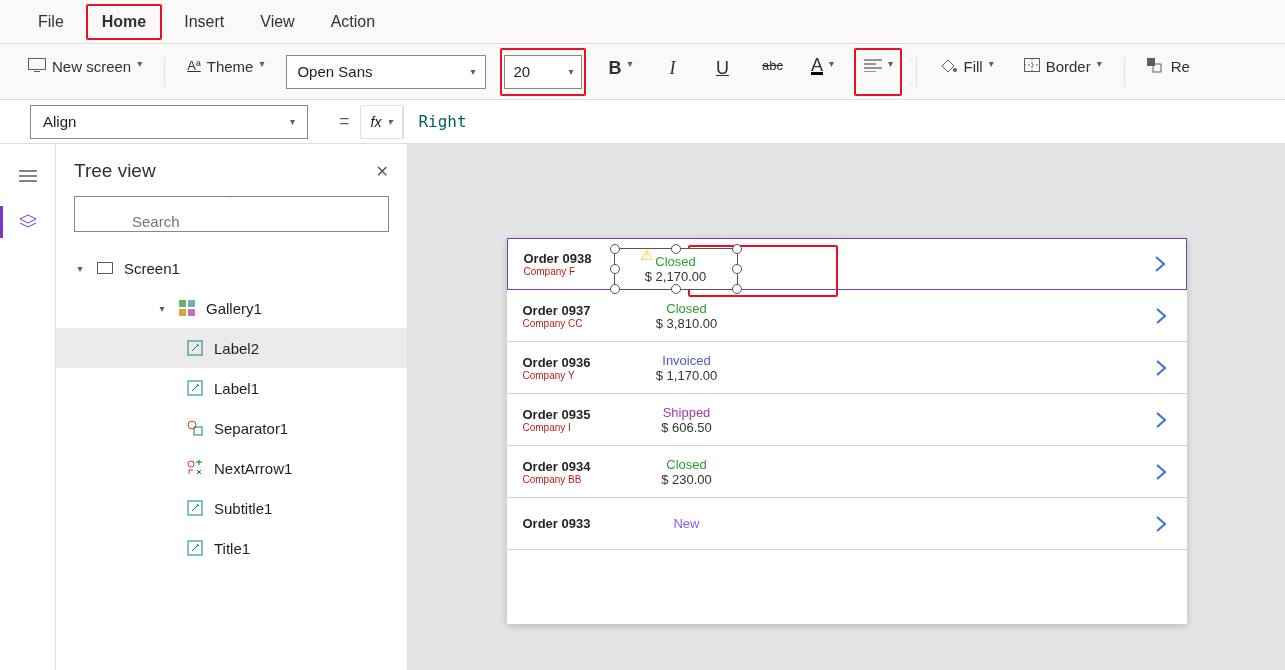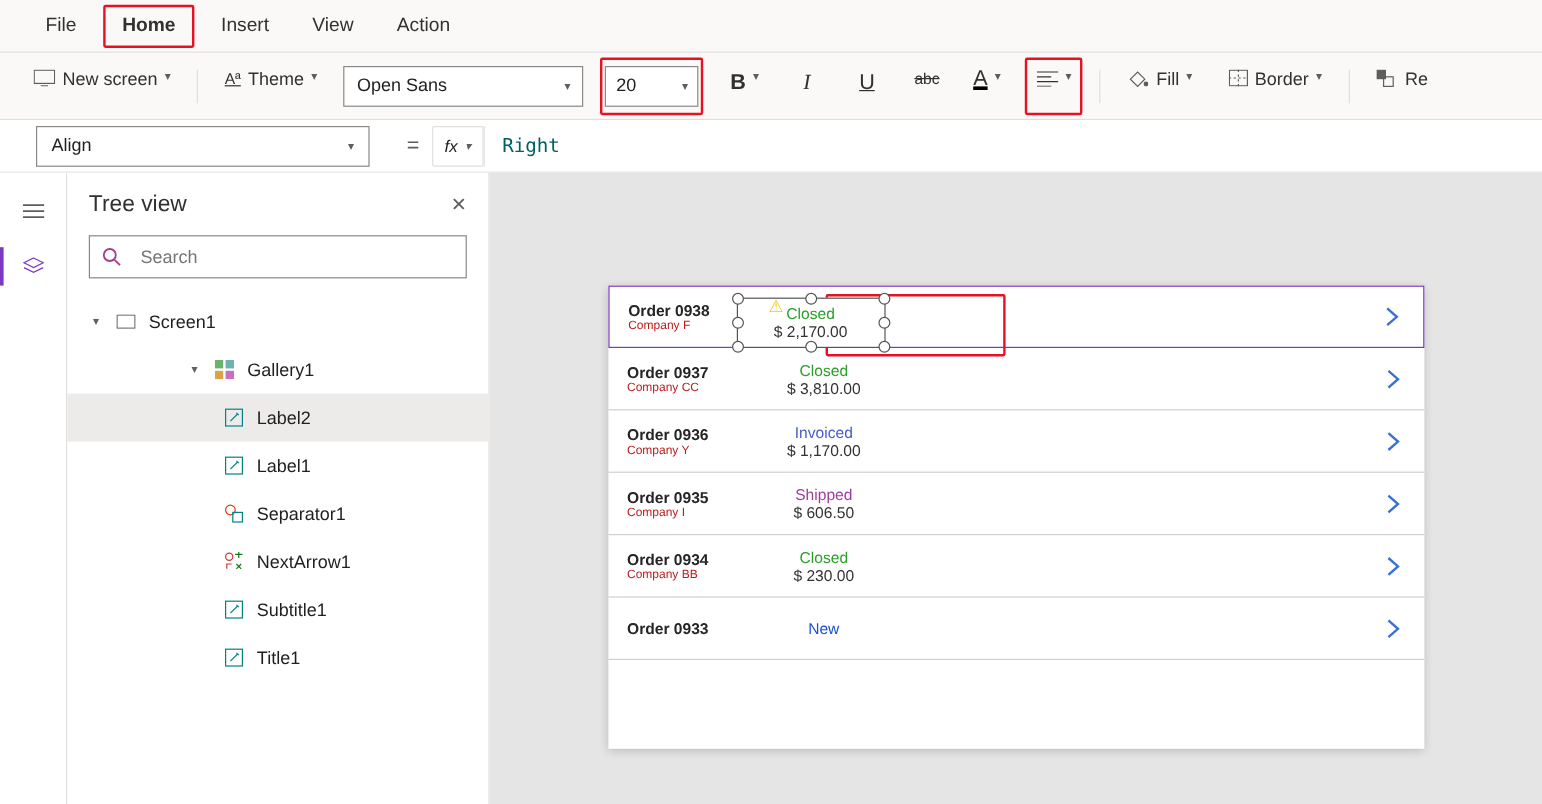--- a/index.html
+++ b/index.html
@@ -28,21 +28,21 @@
   
   .workspace { display:flex; height:calc(670px - 44px - 56px - 44px); background:#faf9f8;}
   .left-rail { width:56px; background:#fff; border-right:1px solid #e1dfdd; display:flex; flex-direction:column; align-items:center; padding-top:18px; gap:18px;}
   .rail-btn { width:28px; height:28px; display:flex; align-items:center; justify-content:center; color:#605e5c;}
   .rail-btn.active { color:#7b38c3; position:relative;}
   .rail-btn.active::before { content:""; position:absolute; left:-14px; top:-2px; bottom:-2px; width:3px; background:#7b38c3; }
   
   .tree-panel { width:352px; background:#fff; border-right:1px solid #e1dfdd; display:flex; flex-direction:column;}
   .tree-hdr { display:flex; align-items:center; justify-content:space-between; padding:16px 18px 10px 18px;}
   .tree-hdr h2 { margin:0; font-size:19px; font-weight:400; color:#323130;}
-  .search-box { margin:4px 18px 10px 18px; height:36px; border:1px solid #8a8886; display:flex; align-items:center; padding:0 10px; gap:14px;}
+  .search-box { margin:4px 18px 10px 18px; height:36px; border:1px solid #8a8886; display:flex; align-items:center; padding:0 10px; gap:14px;flex-direction:column;}
   .search-box input { border:none; outline:none; flex:1; font-size:15px; background:none;}
   .tree-list { flex:1; padding:6px 0; overflow:auto;}
   .tree-row { display:flex; align-items:center; height:40px; padding-left:18px; gap:10px; font-size:15px;}
   .tree-row.selected { background:#edebe9;}
   .tree-row .twisty { width:12px; text-align:center; color:#605e5c; font-size:10px;}
   .tree-row .node-icon { width:18px; height:18px; display:flex; align-items:center; justify-content:center;}
   .indent-1 { padding-left:18px;}
   .indent-3 { padding-left:100px;}
   .indent-4 { padding-left:130px;}
   
@@ -52,21 +52,21 @@
   .gallery-item:first-child { border:1px solid #7b38c3;}
   .gi-left { width:104px; }
   .gi-order { font-weight:700; font-size:13px; color:#252525;}
   .gi-company { font-size:10px; color:#b91c1c;}
   .gi-mid { width:120px; text-align:center;}
   .gi-status { font-size:13px; font-weight:400;}
   .gi-price { font-size:13px; color:#333;}
   .status-closed { color:#2b9e2b;}
   .status-invoiced { color:#4b5bc5;}
   .status-shipped { color:#a03ca0;}
-  .status-new { color:#1d4ed8;}
+  .status-new { color:#8b5cf6;}
   .gi-arrow { margin-left:auto; color:#3a6fd8; font-size:18px;}
   
   .sel-box { position:absolute; border:1px solid #555; background:#fff; width:124px; height:42px; left:70px; top:0; display:flex; flex-direction:column; align-items:center; justify-content:center;}
   .sel-box .handle { width:10px; height:10px; border:1px solid #555; border-radius:50%; background:#fff; position:absolute;}
   .sel-box .h-tl{top:-5px;left:-5px;} .sel-box .h-tr{top:-5px;right:-5px;}
   .sel-box .h-bl{bottom:-5px;left:-5px;} .sel-box .h-br{bottom:-5px;right:-5px;}
   .sel-box .h-ml{top:calc(50% - 5px);left:-5px;} .sel-box .h-mr{top:calc(50% - 5px);right:-5px;}
   .sel-box .h-tc{top:-5px;left:calc(50% - 5px);} .sel-box .h-bc{bottom:-5px;left:calc(50% - 5px);}
   .warn { position:absolute; top:-2px; left:26px; color:#f2c811; font-size:14px;}
   .red-border-canvas { position:absolute; border:2px solid #e81123; border-radius:2px; left:60px; top:-4px; width:150px; height:52px; pointer-events:none;}

